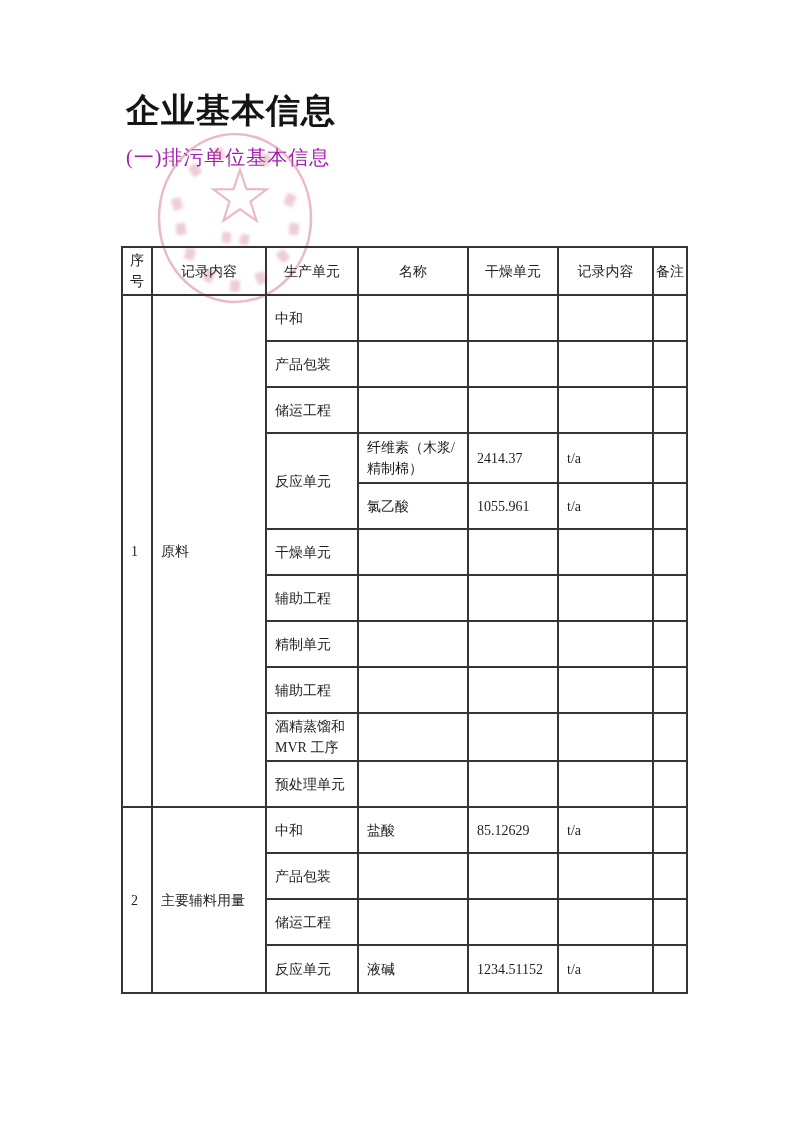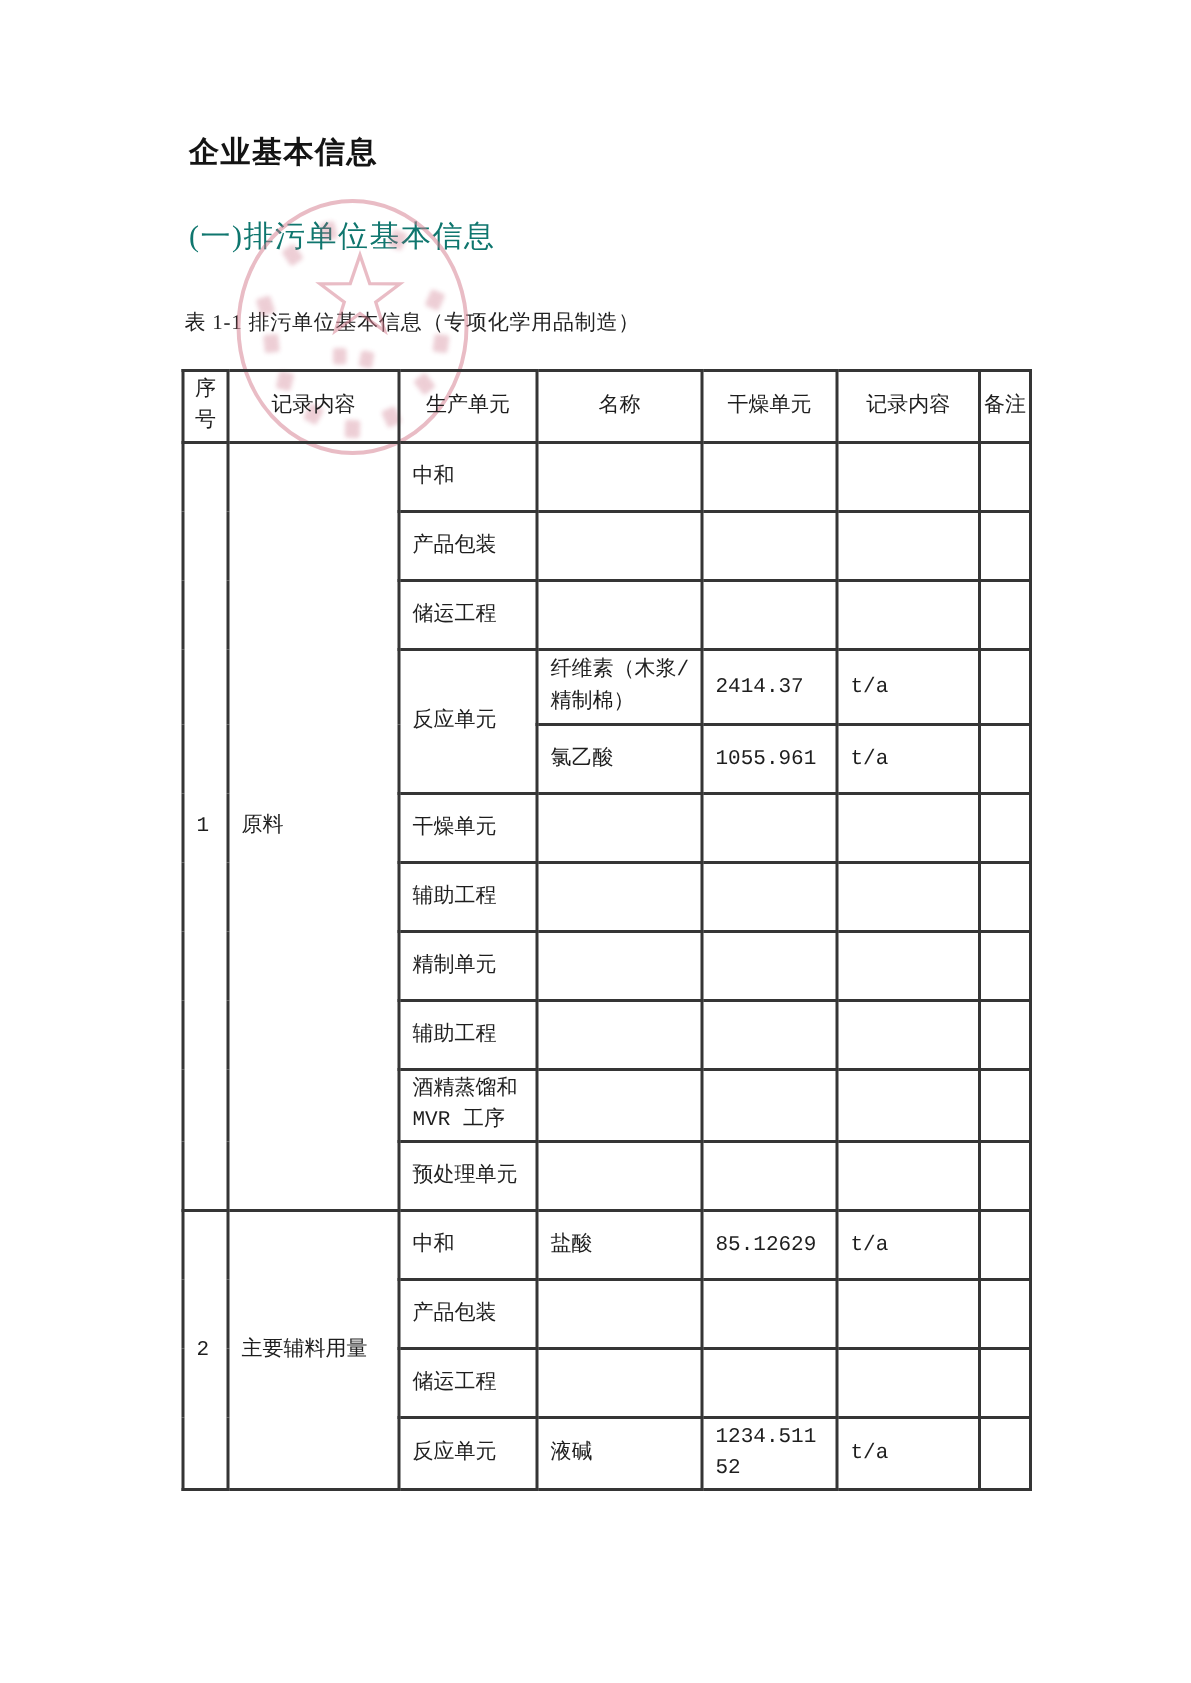--- a/index.html
+++ b/index.html
@@ -6,40 +6,40 @@
   .page{
     position:relative;
     width:794px;height:1122px;
     background:#ffffff;
     overflow:hidden;
     font-family:"Liberation Serif","DejaVu Serif",serif;
     color:#1e1e1e;
   }
   .title{
     position:absolute;left:126px;top:88px;margin:0;
-    font-size:20px;font-weight:700;letter-spacing:1px;color:#141414;
+    font-size:34px;font-weight:700;letter-spacing:1px;color:#141414;
   }
   .section{
     position:absolute;left:126px;top:144px;margin:0;
-    font-size:20px;font-weight:500;letter-spacing:1px;color:#0f766e;
+    font-size:20px;font-weight:500;letter-spacing:1px;color:#a21caf;
   }
   .caption{
     position:absolute;left:123px;top:206px;
     font-size:14px;letter-spacing:0.5px;color:#222;
   }
   
   .seal{
     position:absolute;left:152px;top:128px;width:170px;height:182px;
     pointer-events:none;
   }
   
   table.t{
     position:absolute;left:121px;top:246px;
     border-collapse:collapse;table-layout:fixed;
-    font-size:14px;color:#1e1e1e;font-family:Liberation Mono, monospace;
+    font-size:14px;color:#1e1e1e;
   }
   table.t td,table.t th{
     border:2px solid #353535;
     padding:2px 5px 2px 8px;
     vertical-align:middle;
     text-align:left;
     font-weight:normal;
     line-height:21px;
     overflow:hidden;
     word-break:break-all;
@@ -52,21 +52,20 @@
   tr.h-tall{height:50px;}
   tr.h-med{height:48px;}
 </style>
 </head>
 <body>
 
 <div class="page">
 
   <h1 class="title">企业基本信息</h1>
   <h2 class="section">(一)排污单位基本信息</h2>
-  <div class="caption">表 1-1 排污单位基本信息（专项化学用品制造）</div>
 
   <div class="seal">
     <svg width="170" height="182" viewBox="0 0 170 182">
       <defs>
         <filter id="blur1">
             <feGaussianBlur stdDeviation="1.4"></feGaussianBlur>
           </filter>
       </defs>
       <ellipse cx="83" cy="90" rx="76" ry="84" fill="none" stroke="#d4798c" stroke-width="2.6" opacity="0.5"></ellipse>
       <polygon points="88,42 94.5,61.1 114.6,61.3 98.5,73.4 104.5,92.7 88,81 71.5,92.7 77.5,73.4 61.4,61.3 81.5,61.1" fill="none" stroke="#d4798c" stroke-width="2.2" opacity="0.5"></polygon>

